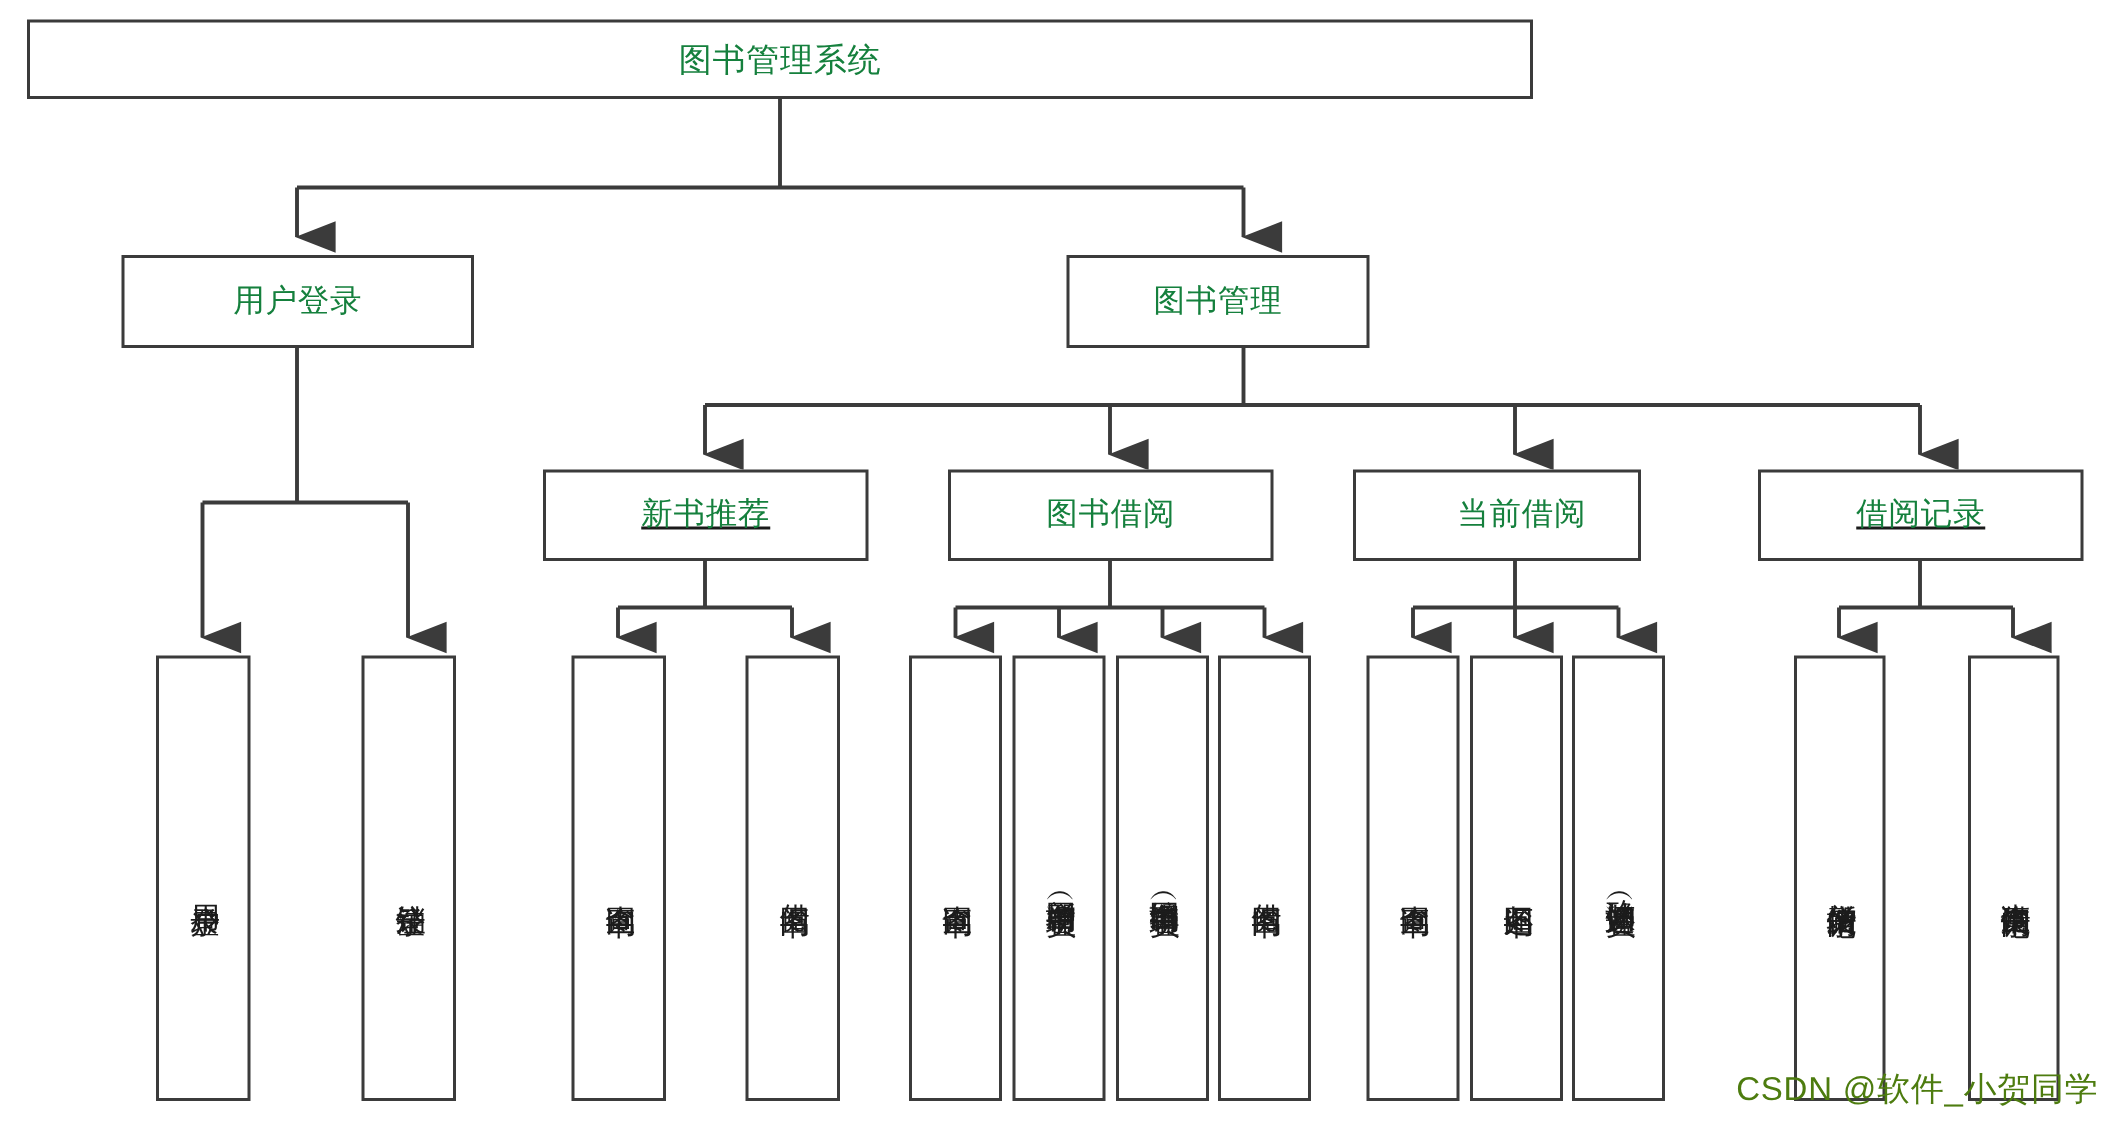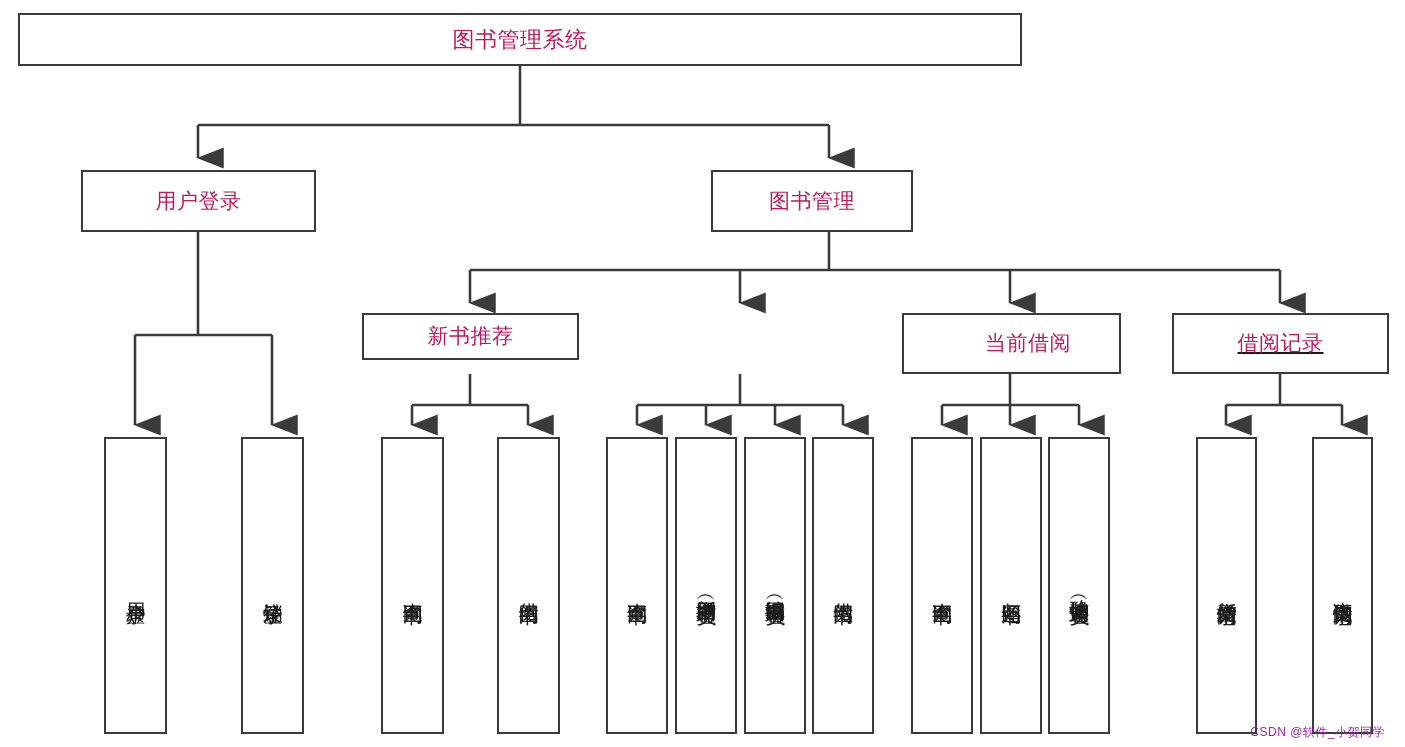--- a/index.html
+++ b/index.html
@@ -31,21 +31,21 @@
     border: 2px solid #3b3b3b;
     background: #ffffff;
     display: flex;
     align-items: center;
     justify-content: center;
     z-index: 3;
   }
   .node .label {
     font-size: 21px;
     line-height: 1.15;
-    color: #be185d;
+    color: #15803d;
     white-space: nowrap;
     letter-spacing: 0.5px;
   }
   .node.root .label { font-size: 22px; }
   .leaf {
     position: absolute;
     box-sizing: border-box;
     border: 2px solid #3b3b3b;
     background: #ffffff;
     z-index: 3;
@@ -59,24 +59,24 @@
     text-orientation: upright;
     font-size: 20px;
     line-height: 1.28;
     letter-spacing: 1px;
     color: #1c1c1c;
     white-space: nowrap;
     text-align: center;
   }
   .watermark {
     position: absolute;
-    right: 20px;
+    right: 6px;
     bottom: 6px;
-    font-size: 12px;
-    color: #a21caf;
+    font-size: 22px;
+    color: #4d7c0f;
     letter-spacing: 0.5px;
     z-index: 5;
     white-space: nowrap;
   }
 </style>
 </head>
 <body>
 
 <div id="canvas">
 
@@ -134,24 +134,27 @@
     <span class="label">图书管理系统</span>
   </div>
 
   <div class="node" style="left:81px; top:170px; width:235px; height:62px;">
     <span class="label">用户登录</span>
   </div>
   <div class="node" style="left:711px; top:170px; width:202px; height:62px;">
     <span class="label">图书管理</span>
   </div>
 
-  <div class="node" style="left:362px; top:313px; width:217px; height:47px;">
+  <div class="node" style="left:362px; top:313px; width:217px; height:61px;text-decoration:underline;">
     <span class="label">新书推荐</span>
   </div>
-  <div class="node" style="left:902px; top:313px; width:219px; height:61px;padding-left:33px;">
+  <div class="node" style="left:632px; top:313px; width:217px; height:61px;">
+    <span class="label">图书借阅</span>
+  </div>
+  <div class="node" style="left:902px; top:313px; width:192px; height:61px;padding-left:33px;">
     <span class="label">当前借阅</span>
   </div>
   <div class="node" style="left:1172px; top:313px; width:217px; height:61px;text-decoration:underline;">
     <span class="label">借阅记录</span>
   </div>
 
   <div class="leaf" style="left:104px; top:437px; width:63px; height:297px;">
     <span class="vlabel">用户登录</span>
   </div>
   <div class="leaf" style="left:241px; top:437px; width:63px; height:297px;">

